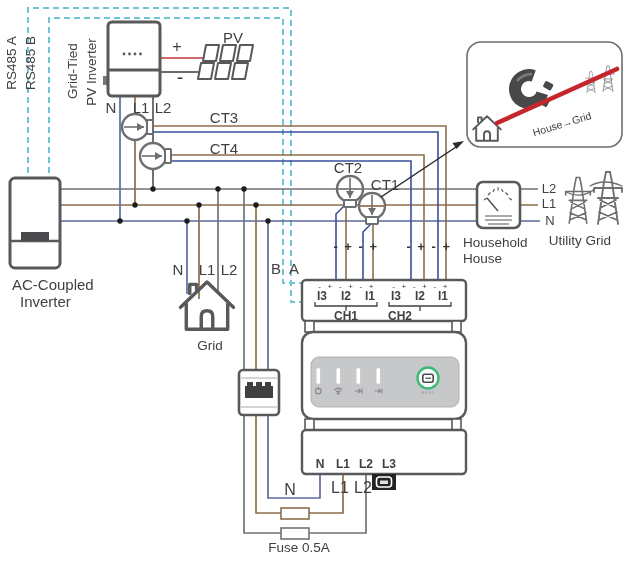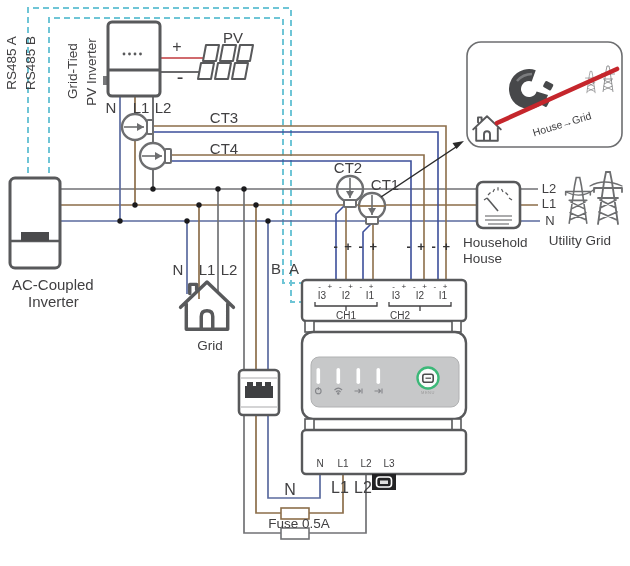--- a/index.html
+++ b/index.html
@@ -7,21 +7,21 @@
          font-family:"Liberation Sans","DejaVu Sans",sans-serif;color:#414042;}
   #wires{position:absolute;left:0;top:0;}
   .lbl{position:absolute;white-space:nowrap;transform:translate(-50%,-50%);
        font-size:13.5px;color:#414042;line-height:1;}
   .rot90{transform:translate(-50%,-50%) rotate(-90deg);}
   .lft{transform:translate(0,-50%);}
   .fs15{font-size:15px;}
   .fs16{font-size:16px;}
   .fs20{font-size:20px;}
   .fs13{font-size:13px;}
-  .fs10{font-size:10px;}
+  .fs10{font-size:12px;font-weight:bold;}
   .signs{font-size:13px;letter-spacing:1.5px;font-weight:bold;color:#353537;}
   .strip{font-size:8px;letter-spacing:2.2px;color:#353537;}
   .tiny{font-size:4px;color:#9b9b9b;letter-spacing:.5px;}
   .tilt{transform:translate(-50%,-50%) rotate(-17deg);font-size:10.5px;color:#3f3f41;}
 </style>
 </head>
 <body>
 
 <div id="stage">
 
@@ -259,21 +259,21 @@
   <div class="lbl fs15" style="left:111px;top:107px">N</div>
   <div class="lbl fs15" style="left:141px;top:107px">L1</div>
   <div class="lbl fs15" style="left:163px;top:107px">L2</div>
 
   <div class="lbl fs15" style="left:224px;top:117px">CT3</div>
   <div class="lbl fs15" style="left:224px;top:148px">CT4</div>
   <div class="lbl fs15" style="left:348px;top:167px">CT2</div>
   <div class="lbl fs15" style="left:385px;top:184px">CT1</div>
 
   <div class="lbl fs15 lft" style="left:12px;top:284px">AC-Coupled</div>
-  <div class="lbl fs15 lft" style="left:28px;top:301px">Inverter</div>
+  <div class="lbl fs15 lft" style="left:20px;top:301px">Inverter</div>
 
   <div class="lbl fs15" style="left:178px;top:269px">N</div>
   <div class="lbl fs15" style="left:207px;top:269px">L1</div>
   <div class="lbl fs15" style="left:229px;top:269px">L2</div>
   <div class="lbl" style="left:210px;top:346px">Grid</div>
 
   <div class="lbl fs15" style="left:276px;top:268px">B</div>
   <div class="lbl fs15" style="left:294px;top:268px">A</div>
 
   <div class="lbl signs" style="left:356px;top:246px">- + - +</div>
@@ -302,15 +302,15 @@
 
   <div class="lbl fs10" style="left:320px;top:464px">N</div>
   <div class="lbl fs10" style="left:343px;top:464px">L1</div>
   <div class="lbl fs10" style="left:366px;top:464px">L2</div>
   <div class="lbl fs10" style="left:389px;top:464px">L3</div>
   <div class="lbl tiny" style="left:428px;top:393px">MENU</div>
 
   <div class="lbl fs16" style="left:290px;top:490px">N</div>
   <div class="lbl fs16" style="left:340px;top:488px">L1</div>
   <div class="lbl fs16" style="left:363px;top:488px">L2</div>
-  <div class="lbl" style="left:299px;top:524px">Fuse 0.5A</div>
+  <div class="lbl" style="left:299px;top:548px">Fuse 0.5A</div>
 
 </div>
 
 </body></html>

